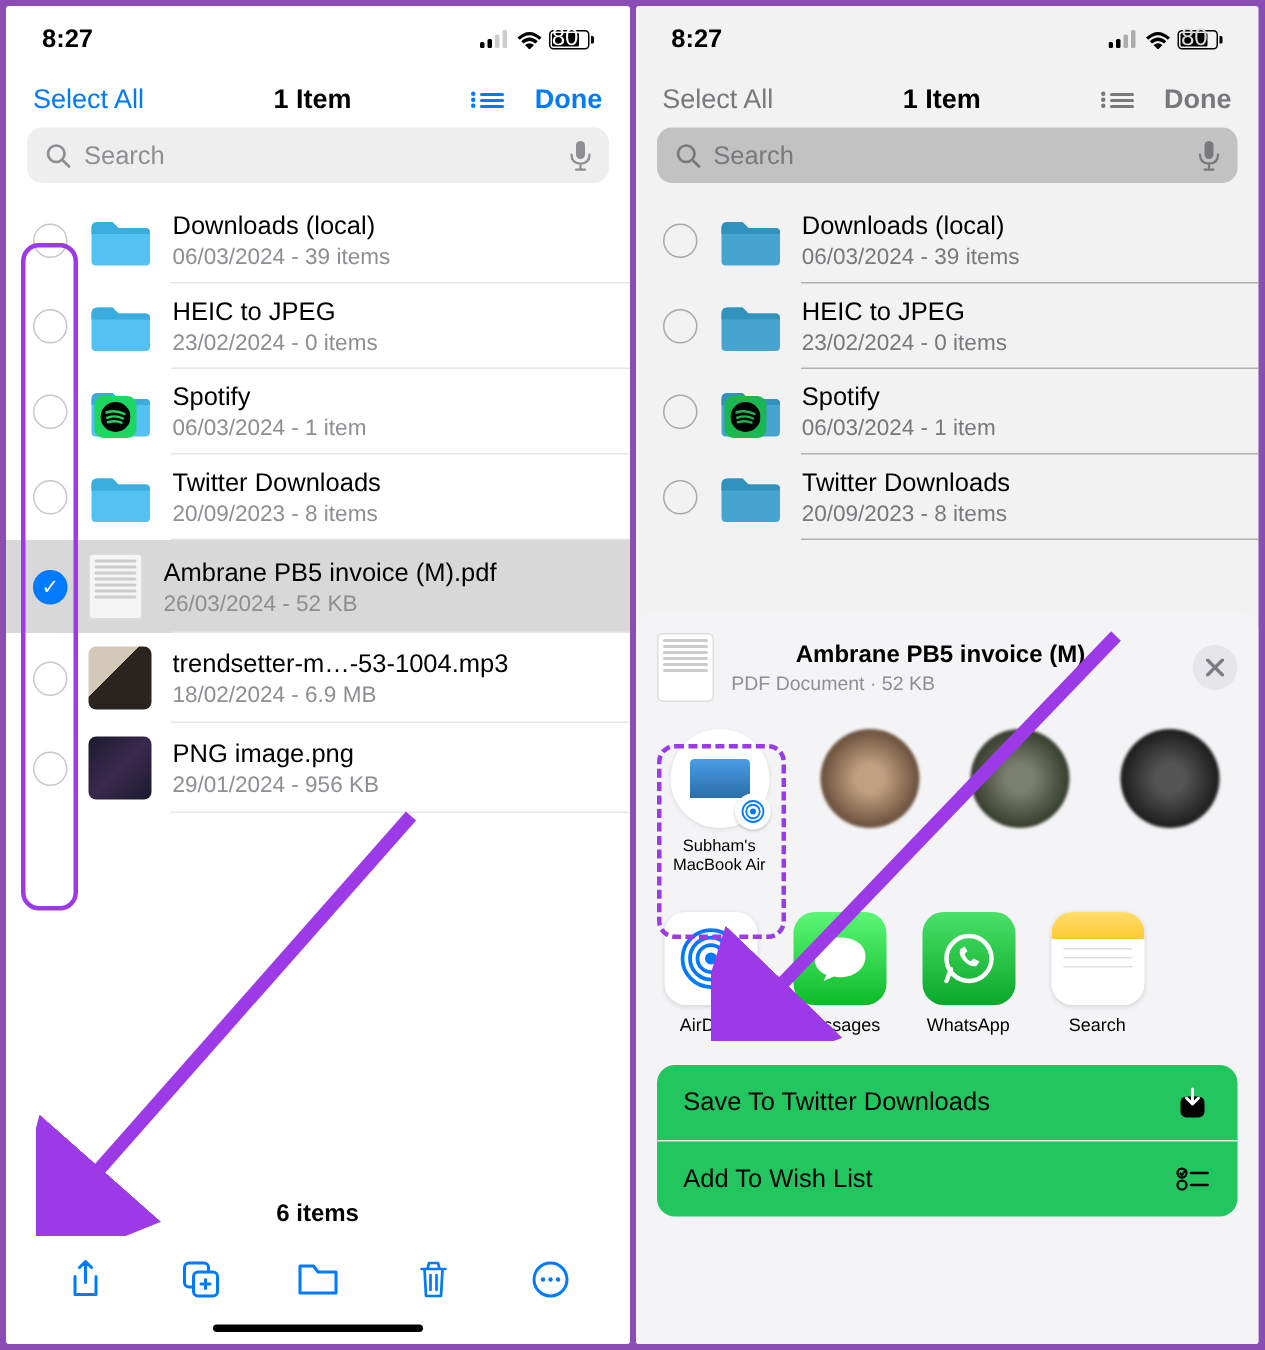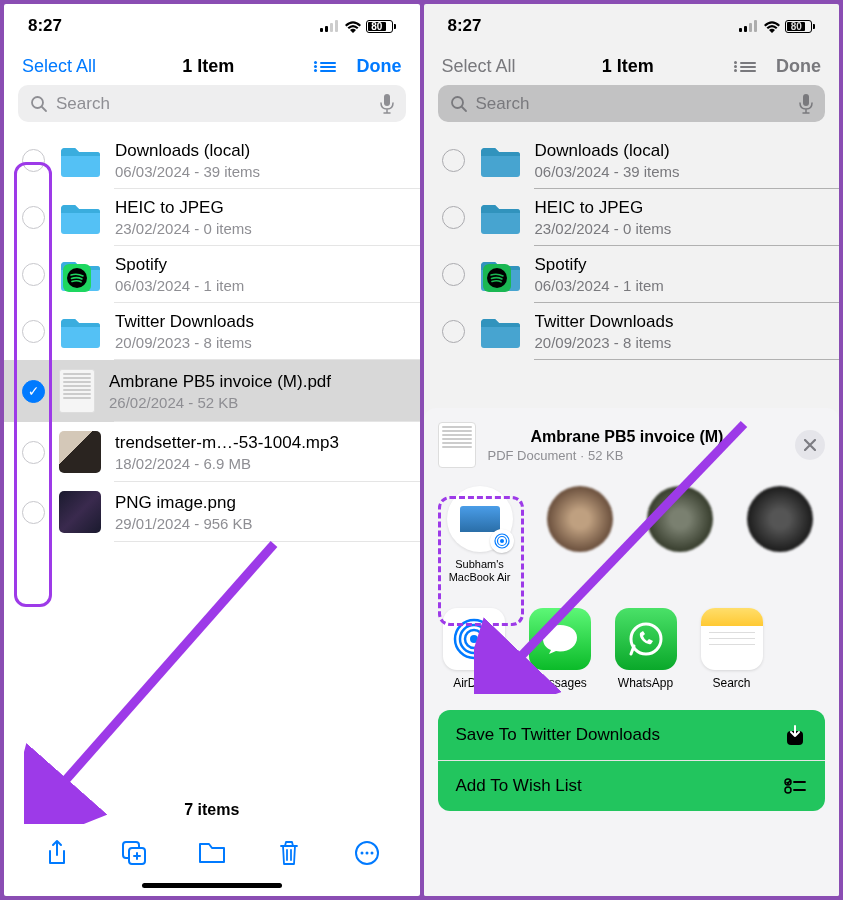--- a/index.html
+++ b/index.html
@@ -4,21 +4,21 @@
 <style>
 * { margin: 0; padding: 0; box-sizing: border-box; font-family: -apple-system, BlinkMacSystemFont, 'Segoe UI', sans-serif; }
 body { background: #8a4db3; display: flex; gap: 4px; padding: 4px; width: 843px; height: 900px; }
 .panel { flex: 1; background: #fff; position: relative; overflow: hidden; border-radius: 2px; }
 .panel.dimmed { background: #f2f2f2; }
 .panel.dimmed .status-bar, .panel.dimmed .toolbar, .panel.dimmed .search-wrap, .panel.dimmed .file-list { filter: brightness(0.85); }
 .status-bar { display: flex; justify-content: space-between; align-items: center; padding: 12px 24px; font-weight: 600; font-size: 17px; }
 .status-right { display: flex; align-items: center; gap: 4px; }
 .battery { display: inline-flex; align-items: center; gap: 1px; }
 .battery-body { width: 27px; height: 13px; border: 1px solid #000; border-radius: 3px; padding: 1px; display: flex; align-items: center; }
-.battery-fill { background: #000; height: 100%; width: 80%; border-radius: 1px; display: flex; align-items: center; justify-content: center; color: #fff; font-size: 10px; font-weight: 700; }
+.battery-fill { background: #000; height: 100%; width: 80%; border-radius: 1px; display: flex; align-items: center; justify-content: center; color: #fff; font-size: 16px; font-weight: 400; }
 .battery-tip { width: 2px; height: 5px; background: #000; border-radius: 0 1px 1px 0; }
 .toolbar { display: flex; justify-content: space-between; align-items: center; padding: 8px 18px; }
 .toolbar-btn { color: #007aff; font-size: 18px; }
 .toolbar-btn.disabled { color: #8e8e93; }
 .toolbar-title { font-weight: 700; font-size: 18px; }
 .toolbar-right { display: flex; align-items: center; gap: 20px; }
 .list-icon { display: inline-flex; flex-direction: column; gap: 2px; }
 .list-icon span { width: 16px; height: 2px; background: #007aff; border-radius: 1px; position: relative; }
 .list-icon.disabled span { background: #8e8e93; }
 .list-icon span::before { content: ''; position: absolute; left: -6px; width: 3px; height: 3px; background: #007aff; border-radius: 50%; top: -0.5px; }
@@ -185,21 +185,21 @@
           <span></span>
           <span></span>
           <span></span>
           <span></span>
           <span></span>
           <span></span>
           <span></span>
         </div>
         <div class="file-info">
           <div class="file-name">Ambrane PB5 invoice (M).pdf</div>
-          <div class="file-meta">26/02/2024 - 52 KB</div>
+          <div class="file-meta">26/03/2024 - 52 KB</div>
         </div>
       </div>
       <div class="file-row">
         <div class="sel-circle"></div>
         <div class="photo-thumb" style="background:linear-gradient(135deg,#d4c8b8 40%,#2a2420 40%)"></div>
         <div class="file-info">
           <div class="file-name">trendsetter-m…-53-1004.mp3</div>
           <div class="file-meta">18/02/2024 - 6.9 MB</div>
         </div>
       </div>
@@ -207,21 +207,21 @@
         <div class="sel-circle"></div>
         <div class="photo-thumb" style="background:linear-gradient(135deg,#1a1a2e,#3a2a4e,#1a1a2e)"></div>
         <div class="file-info">
           <div class="file-name">PNG image.png</div>
           <div class="file-meta">29/01/2024 - 956 KB</div>
         </div>
       </div>
     </div>
 
   <div class="bottom-section">
-    <div class="footer-count">7 items</div>
+    <div class="footer-count">6 items</div>
     <div class="bottom-toolbar">
       <div class="tb-icon">
           <svg width="24" height="28" viewBox="0 0 24 28">
             <path d="M12 2 L12 16 M12 2 L8 6 M12 2 L16 6" stroke="#007aff" stroke-width="2" fill="none" stroke-linecap="round"></path>
             <path d="M5 12 L5 24 L19 24 L19 12" stroke="#007aff" stroke-width="2" fill="none" stroke-linecap="round" stroke-linejoin="round"></path>
           </svg>
         </div>
       <div class="tb-icon">
           <svg width="26" height="26" viewBox="0 0 26 26">
             <rect x="2" y="2" width="16" height="16" rx="3" stroke="#007aff" stroke-width="2" fill="none"></rect>

